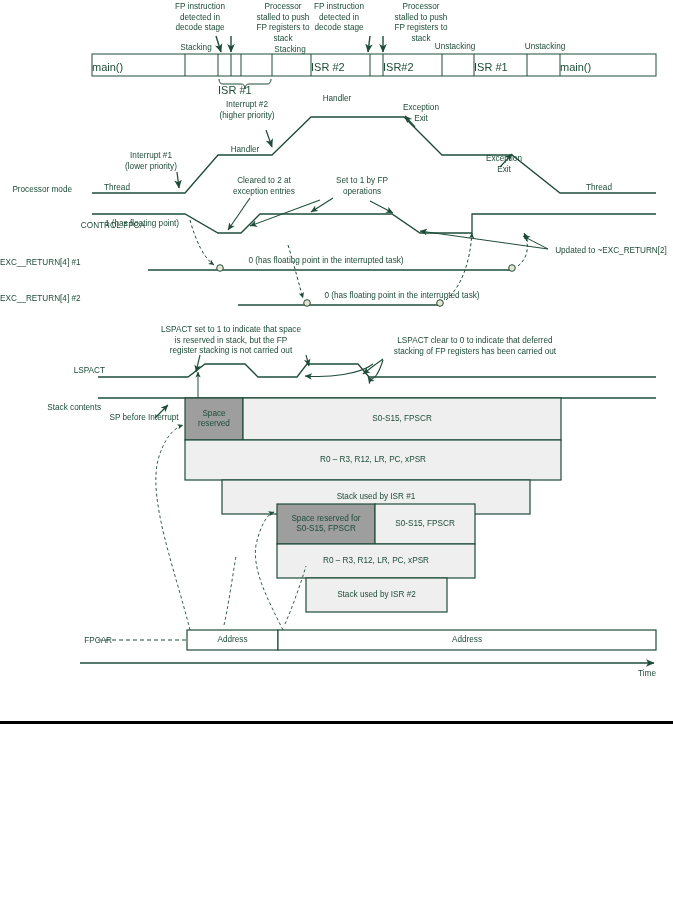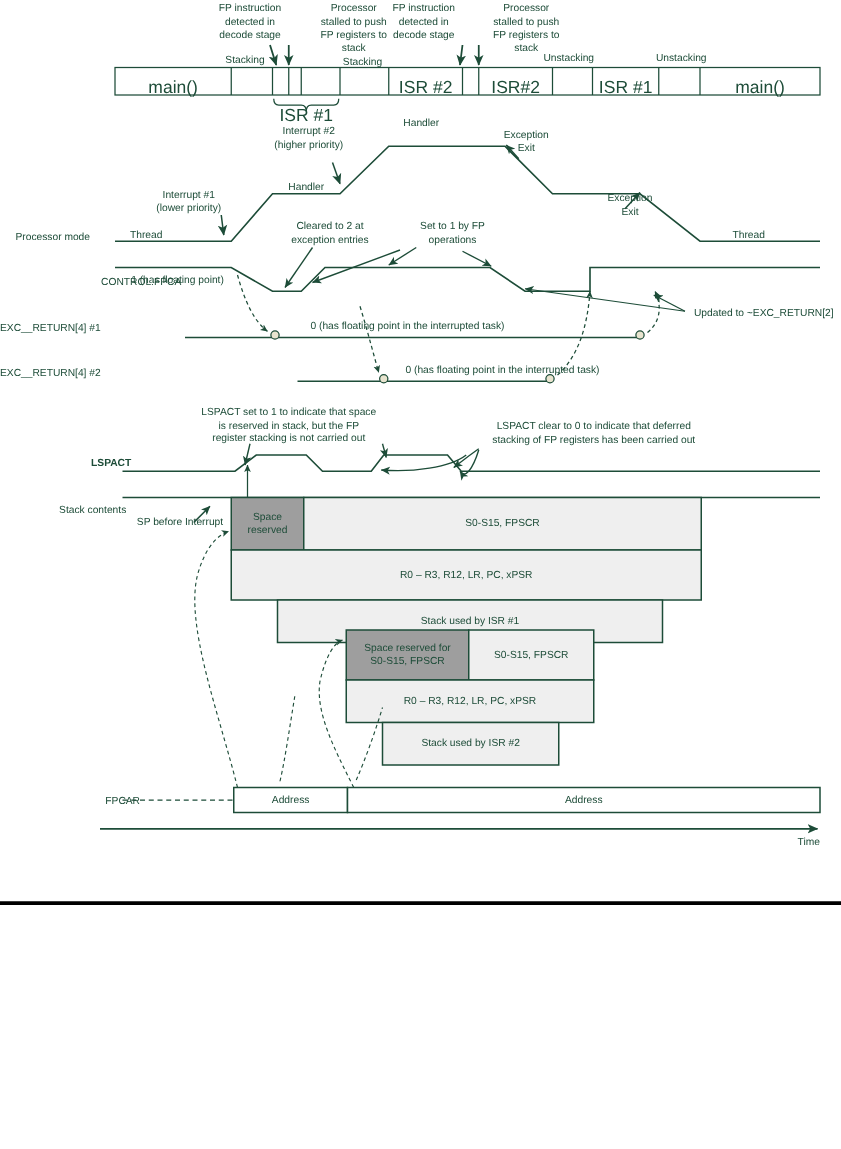--- a/index.html
+++ b/index.html
@@ -29,23 +29,23 @@
   }
   .rowlabel {
     position: absolute;
     font-size: 8.2px;
     color: #1d4c38;
     white-space: nowrap;
     text-align: right;
   }
   .cell {
     position: absolute;
-    font-size: 14px;
-    color: #1d4c38;
-    text-align: center;
+    font-size: 11px;
+    color: #1d4c38;
+    text-align: left;
     white-space: nowrap;
     line-height: 1;
   }
   .boxtext {
     position: absolute;
     font-size: 8.2px;
     color: #1d4c38;
     text-align: center;
     white-space: pre;
     line-height: 10px;
@@ -191,21 +191,21 @@
   </g>
 
   <line x1="80" y1="663" x2="654" y2="663" stroke="#1d4c38" stroke-width="1.4" marker-end="url(#arrH)"></line>
 </svg>
 
 <div id="rowlabels">
     <div class="rowlabel" style="left: 0px; top: 185px; width: 72px;">Processor mode</div>
     <div class="rowlabel" style="left: 0px; top: 221px; width: 110px; padding-left: 35px;">CONTROL.FPCA</div>
     <div class="rowlabel" style="left: 0px; top: 258px; width: 80px;">EXC__RETURN[4] #1</div>
     <div class="rowlabel" style="left: 0px; top: 294px; width: 80px;">EXC__RETURN[4] #2</div>
-    <div class="rowlabel" style="left: 0px; top: 366px; width: 105px; font-weight: bold;">LSPACT</div>
+    <div class="rowlabel" style="left: 0px; top: 366px; width: 105px;">LSPACT</div>
     <div class="rowlabel" style="left: 0px; top: 403px; width: 101px;">Stack contents</div>
     <div class="rowlabel" style="left: 0px; top: 636px; width: 112px;">FPCAR</div>
   </div>
 <div id="cells">
     <div class="cell" style="left: 92px; top: 62px; width: 93px;">main()</div>
     <div class="cell" style="left: 311px; top: 62px; width: 59px;">ISR #2</div>
     <div class="cell" style="left: 383px; top: 62px; width: 59px;">ISR#2</div>
     <div class="cell" style="left: 474px; top: 62px; width: 53px;">ISR #1</div>
     <div class="cell" style="left: 560px; top: 62px; width: 96px;">main()</div>
     <div class="cell" style="left: 218px; top: 85px; width: 54px;">ISR #1</div>

